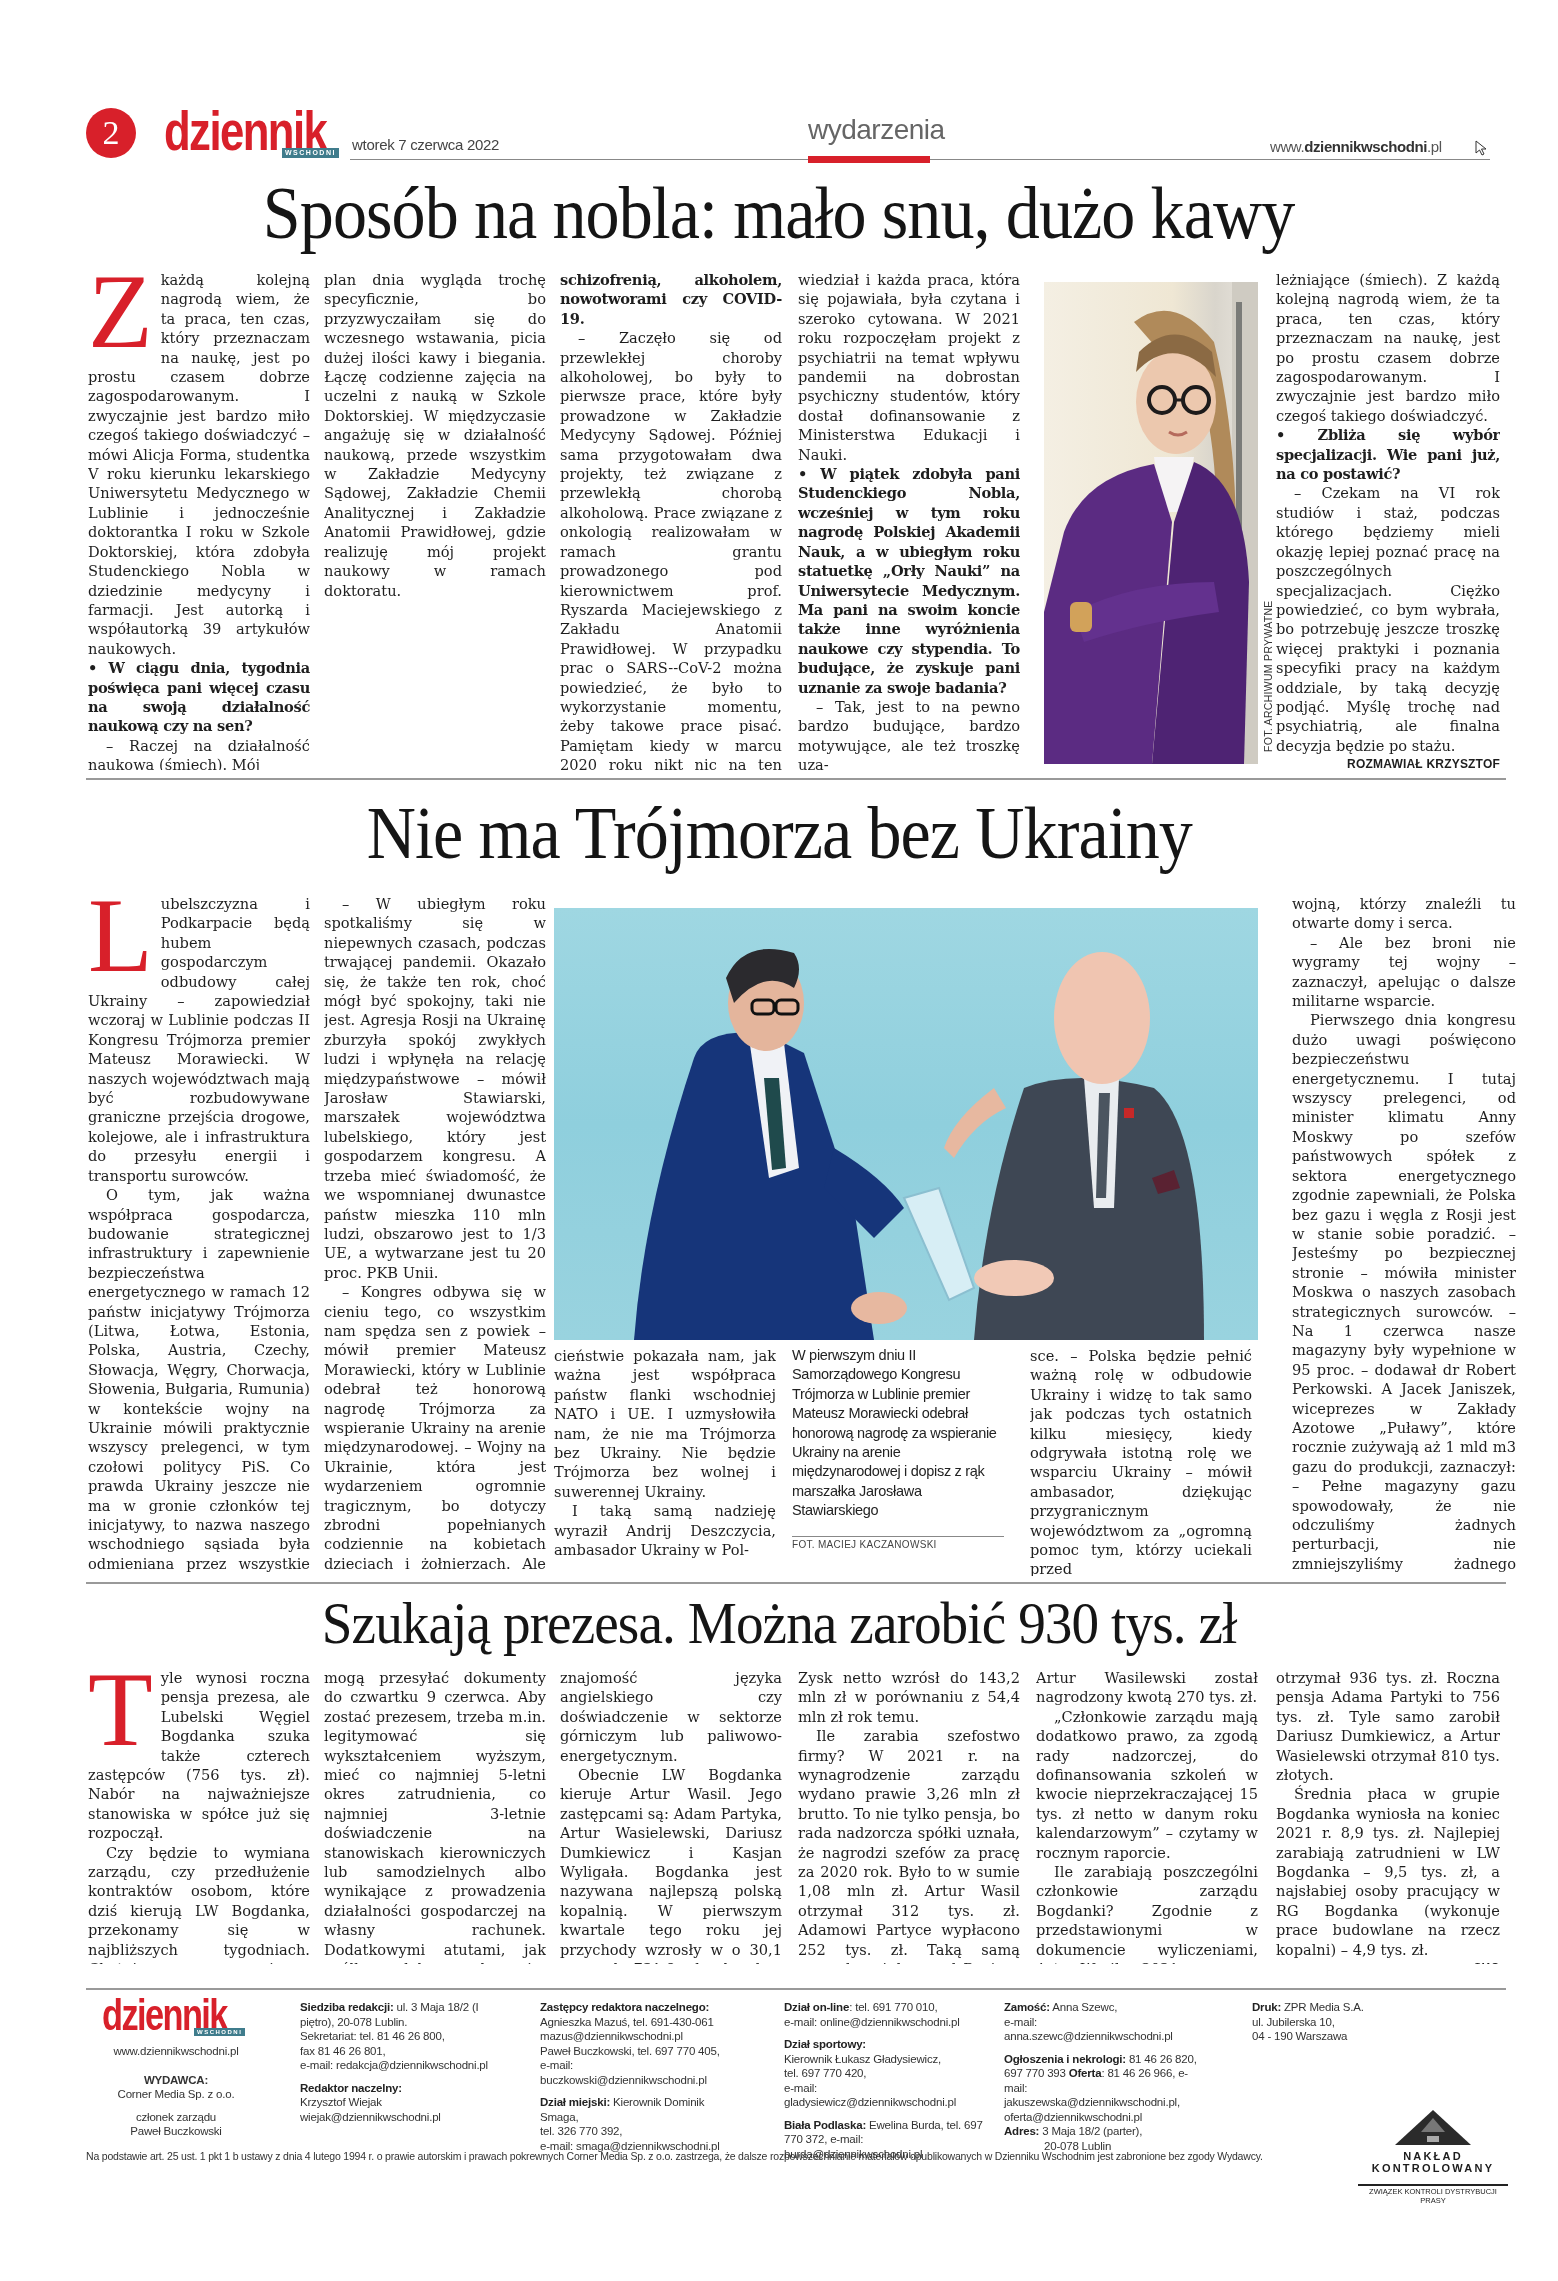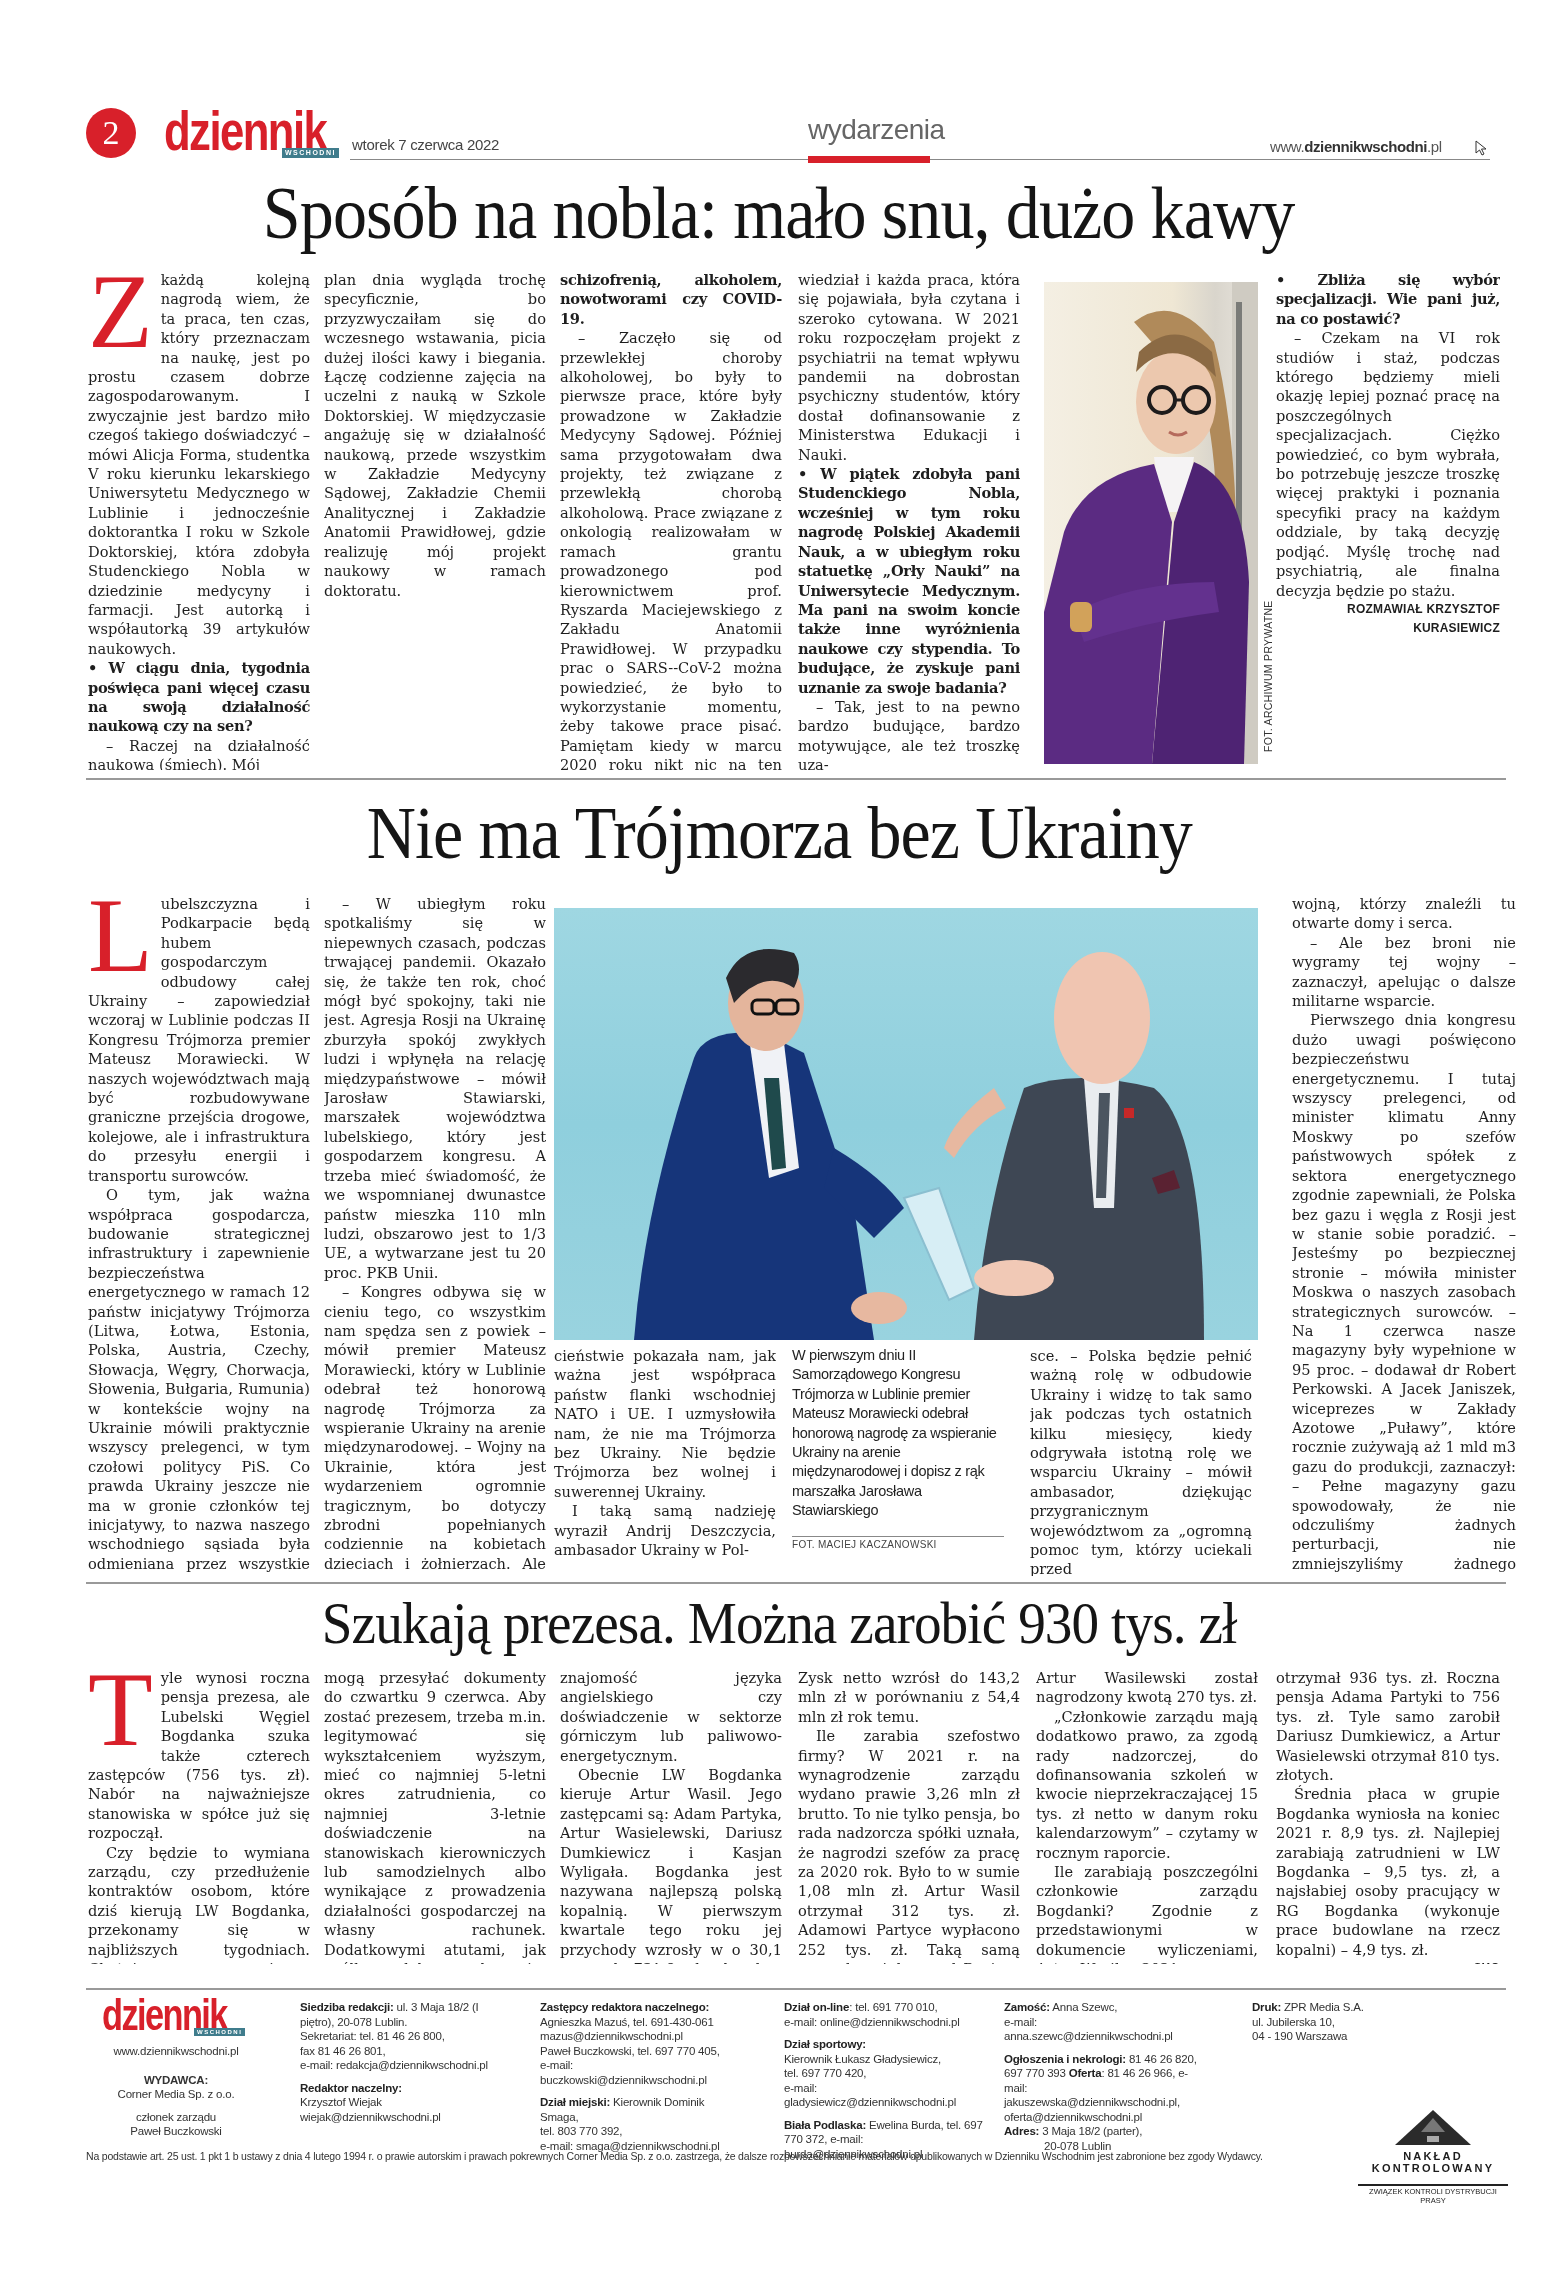--- a/index.html
+++ b/index.html
@@ -147,20 +147,21 @@
     <path d="M110 175 L150 175 L140 230 L118 230 Z" fill="#f5f3f4"></path>
     <path d="M20 250 Q40 195 110 182 L128 240 L108 482 L0 482 L0 330 Z" fill="#5b2b82"></path>
     <path d="M150 180 Q200 200 205 300 L200 482 L108 482 L130 240 Z" fill="#4e2373"></path>
     <path d="M30 330 Q90 300 170 300 L175 330 Q100 340 40 360 Z" fill="#63318e"></path>
     <rect x="26" y="320" width="22" height="30" rx="6" fill="#d2a25a"></rect>
   </svg>
 </div>
 <div class="photo-credit-vert" style="left:1262px; top:752px;">FOT. ARCHIWUM PRYWATNE</div>
 
 <div class="col" style="left:1276px; top:270px; width:224px; height:500px;">
+  <p class="noind">leżniające (śmiech). Z każdą kolejną nagrodą wiem, że ta praca, ten czas, który przeznaczam na naukę, jest po prostu czasem dobrze zagospodarowanym. I zwyczajnie jest bardzo miło czegoś takiego doświadczyć.</p>
   <p class="q">• Zbliża się wybór specjalizacji. Wie pani już, na co postawić?</p>
   <p>– Czekam na VI rok studiów i staż, podczas którego będziemy mieli okazję lepiej poznać pracę na poszczególnych specjalizacjach. Ciężko powiedzieć, co bym wybrała, bo potrzebuję jeszcze troszkę więcej praktyki i poznania specyfiki pracy na każdym oddziale, by taką decyzję podjąć. Myślę trochę nad psychiatrią, ale finalna decyzja będzie po stażu.</p>
   <p class="sig">ROZMAWIAŁ KRZYSZTOF KURASIEWICZ</p>
 </div>
 
 <div class="sep" style="left:86px; top:778px; width:1420px;"></div>
 
 <div class="headline h2"><span class="hl-inner">Nie ma Trójmorza bez Ukrainy</span></div>
 
 <div class="col" style="left:88px; top:894px; width:222px; height:680px;">
@@ -276,21 +277,21 @@
 <div class="foot" style="left:540px; top:2000px; width:200px;">
   <div class="blk">
     <div><b>Zastępcy redaktora naczelnego:</b></div>
     <div>Agnieszka Mazuś, tel. 691-430-061</div>
     <div>mazus@dziennikwschodni.pl</div>
     <div>Paweł Buczkowski, tel. 697 770 405,</div>
     <div>e-mail: buczkowski@dziennikwschodni.pl</div>
   </div>
   <div>
     <div><b>Dział miejski:</b><span> Kierownik Dominik Smaga,</span></div>
-    <div>tel. 803 770 392,</div>
+    <div>tel. 326 770 392,</div>
     <div>e-mail: smaga@dziennikwschodni.pl</div>
   </div>
 </div>
 
 <div class="foot" style="left:784px; top:2000px; width:200px;">
   <div class="blk">
     <div><b>Dział on-line</b><span>:  tel. 691 770 010,</span></div>
     <div>e-mail: online@dziennikwschodni.pl</div>
   </div>
   <div class="blk">

